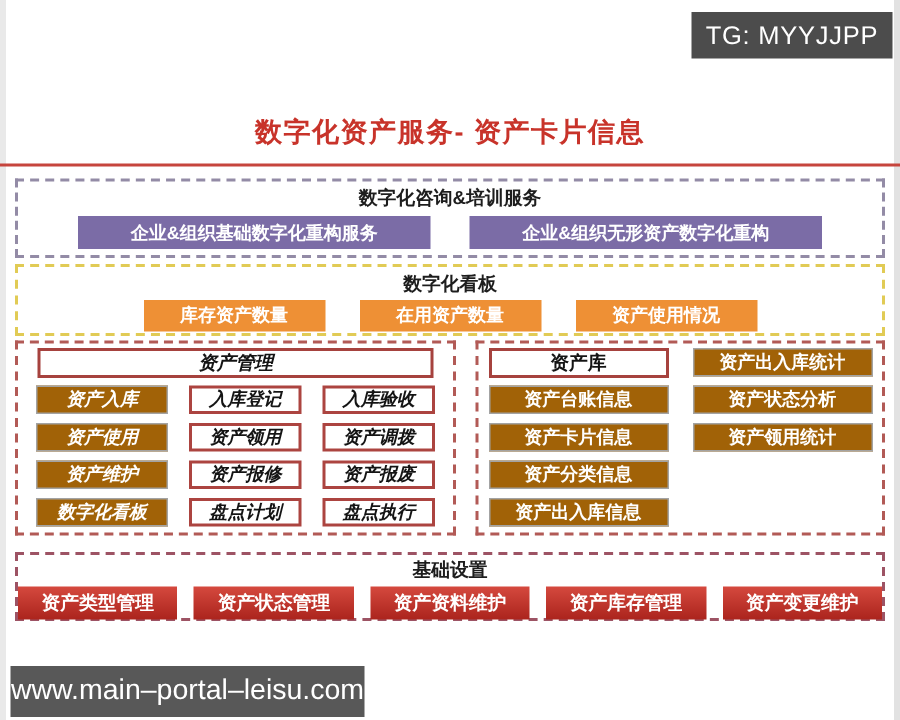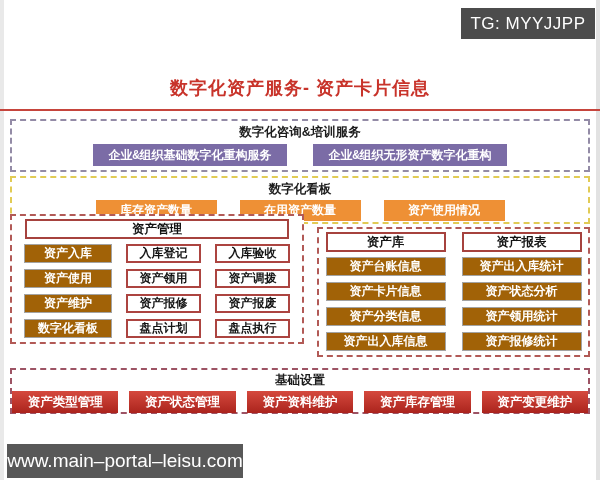--- a/index.html
+++ b/index.html
@@ -25,29 +25,29 @@
 
   .dashed-box{position:absolute;box-sizing:border-box;background:#fff;}
   .sec-title{text-align:center;font-weight:bold;color:#1d1d1d;font-size:12.5px;line-height:16px;}
 
   .btn{display:flex;align-items:center;justify-content:center;
        font-weight:bold;font-size:12px;color:#fff;box-sizing:border-box;white-space:nowrap;}
 
   
   .sec-consulting{top:119px;left:10px;width:580px;height:53px;border:2px dashed #938ba6;padding-top:3px;}
   .consulting-row{display:flex;justify-content:center;gap:26px;margin-top:4px;}
-  .btn-purple{background:#7b6ca6;width:194px;height:22px;font-family:Liberation Mono, monospace;}
+  .btn-purple{background:#7b6ca6;width:235px;height:22px;}
 
   
   .sec-dashboard{top:176px;left:10px;width:580px;height:48px;border:2px dashed #e1cb55;padding-top:3px;}
   .dashboard-row{display:flex;justify-content:center;gap:23px;margin-top:3px;}
   .btn-orange{background:#ee9035;width:121px;height:21px;}
 
   
-  .sec-mgmt{top:214px;left:10px;width:294px;height:130px;border:2px dashed #b25a56;padding:3px 12px;}
+  .sec-mgmt{top:227px;left:10px;width:294px;height:130px;border:2px dashed #b25a56;padding:3px 12px;font-style:italic;}
   .sec-dbrep{top:227px;left:317px;width:273px;height:130px;border:2px dashed #b25a56;padding-top:3px;}
   .hdr-outline{
     background:#fff;border:2px solid #a6423e;color:#141414;
     font-weight:bold;font-size:12.5px;display:flex;align-items:center;justify-content:center;
     box-sizing:border-box;
   }
   .mgmt-header{height:20px;margin:0 1px 5px 1px;}
   .mgmt-grid{display:grid;grid-template-columns:88px 1fr 1fr;column-gap:14px;row-gap:6px;}
   .btn-brick{background:#a16207;border:1px solid #a3a3a3;height:19px;font-size:12px;}
   .btn-outline{background:#fff;border:2px solid #ac4440;color:#141414;height:19px;
@@ -119,25 +119,23 @@
 <div class="dashed-box sec-dbrep">
   <div class="dbrep-wrap">
     <div class="dbrep-col">
       <div class="hdr-outline">资产库</div>
       <div class="btn btn-brick">资产台账信息</div>
       <div class="btn btn-brick">资产卡片信息</div>
       <div class="btn btn-brick">资产分类信息</div>
       <div class="btn btn-brick">资产出入库信息</div>
     </div>
     <div class="dbrep-col">
-      <div class="hdr-outline">资产报表</div>
       <div class="btn btn-brick">资产出入库统计</div>
       <div class="btn btn-brick">资产状态分析</div>
       <div class="btn btn-brick">资产领用统计</div>
-      <div class="btn btn-brick">资产报修统计</div>
     </div>
   </div>
 </div>
 
 <div class="dashed-box sec-base">
   <div class="sec-title">基础设置</div>
   <div class="base-row">
     <div class="btn btn-bright">资产类型管理</div>
     <div class="btn btn-bright">资产状态管理</div>
     <div class="btn btn-bright">资产资料维护</div>

